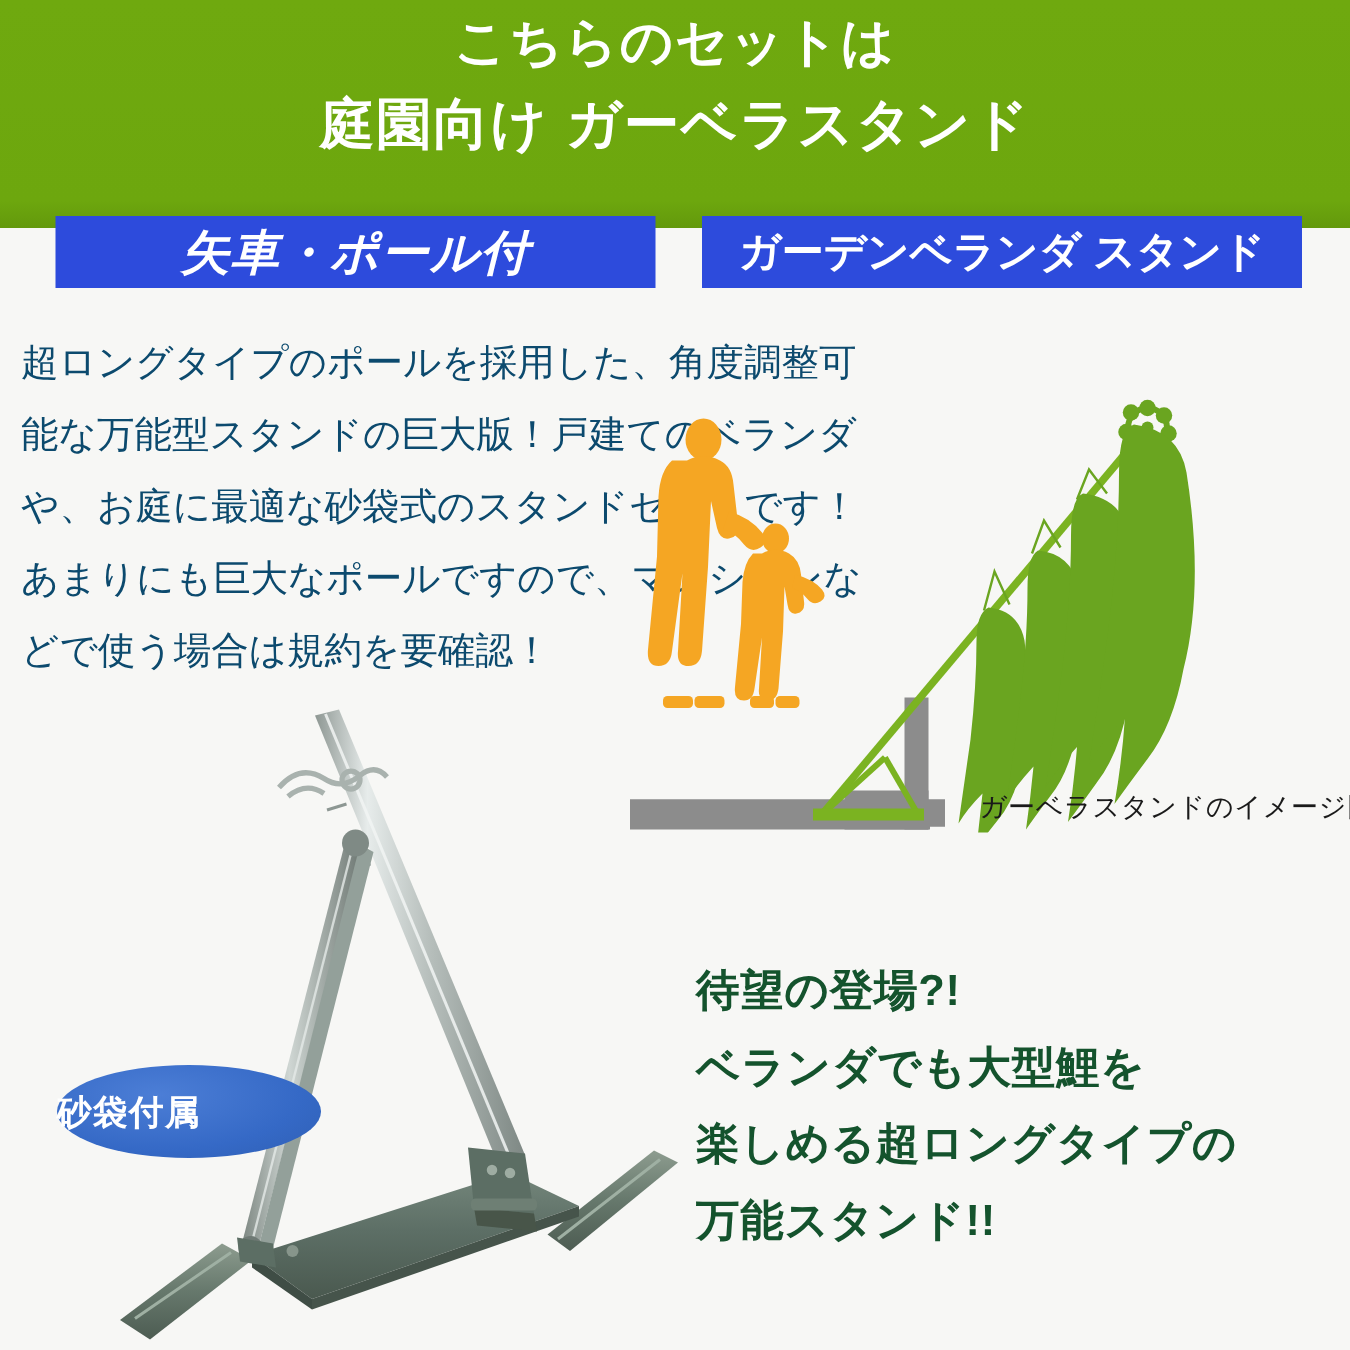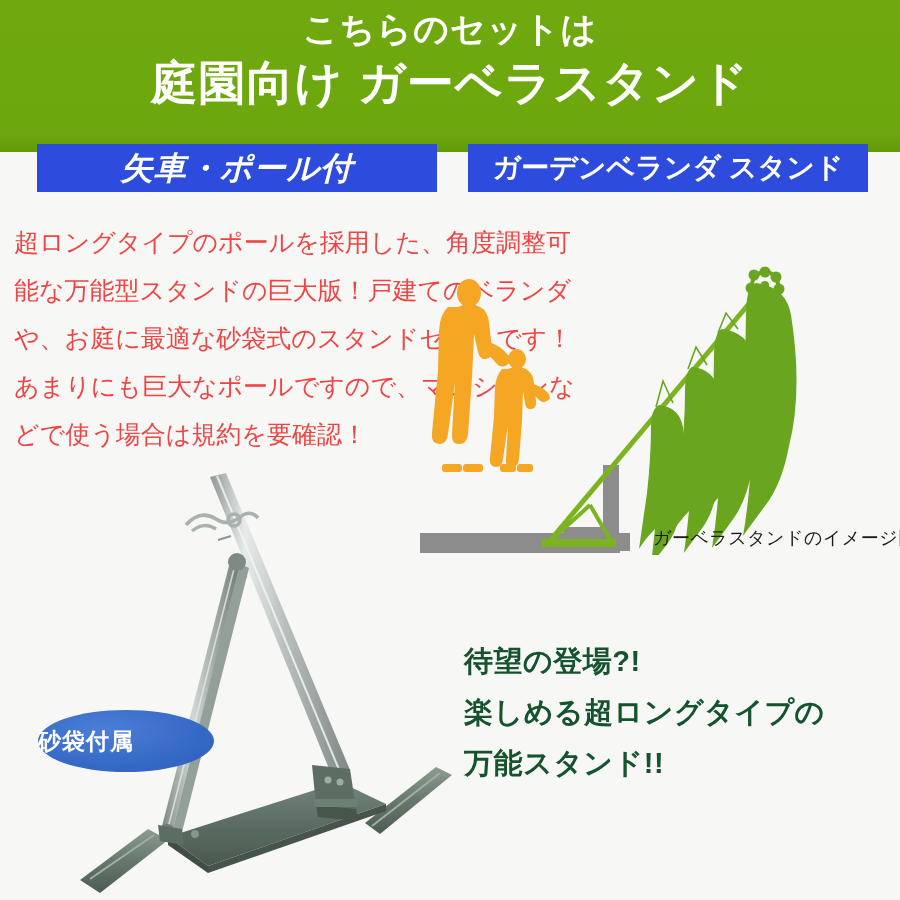--- a/index.html
+++ b/index.html
@@ -42,21 +42,21 @@
     letter-spacing: 1px;
     line-height: 44px;
     white-space: nowrap;
   }
   .header-line2 {
     position: absolute;
     left: 0;
     top: 54px;
     width: 900px;
     color: #ffffff;
-    font-size: 47px;
+    font-size: 37px;
     font-weight: bold;
     letter-spacing: 1px;
     line-height: 58px;
     white-space: nowrap;
   }
 
   
   .blue-bar {
     position: absolute;
     height: 48px;
@@ -86,21 +86,21 @@
 
   
   .body-copy {
     position: absolute;
     left: 14px;
     top: 218px;
     width: 620px;
   }
   .body-copy .ln {
     display: block;
-    color: #ef4444;
+    color: #0c4a6e;
     font-size: 25px;
     line-height: 48px;
     white-space: nowrap;
   }
 
   
   .illustration {
     position: absolute;
     left: 420px;
     top: 255px;
@@ -333,17 +333,18 @@
       </g>
     </svg>
   </div>
 
   <div class="badge-oval">
     <span class="badge-text">砂袋付属</span>
   </div>
 
   <div class="promo-copy">
     <span class="ln">待望の登場?!</span>
+    <span class="ln">ベランダでも大型鯉を</span>
     <span class="ln">楽しめる超ロングタイプの</span>
     <span class="ln">万能スタンド!!</span>
   </div>
 
 </div>
 
 </body></html>

